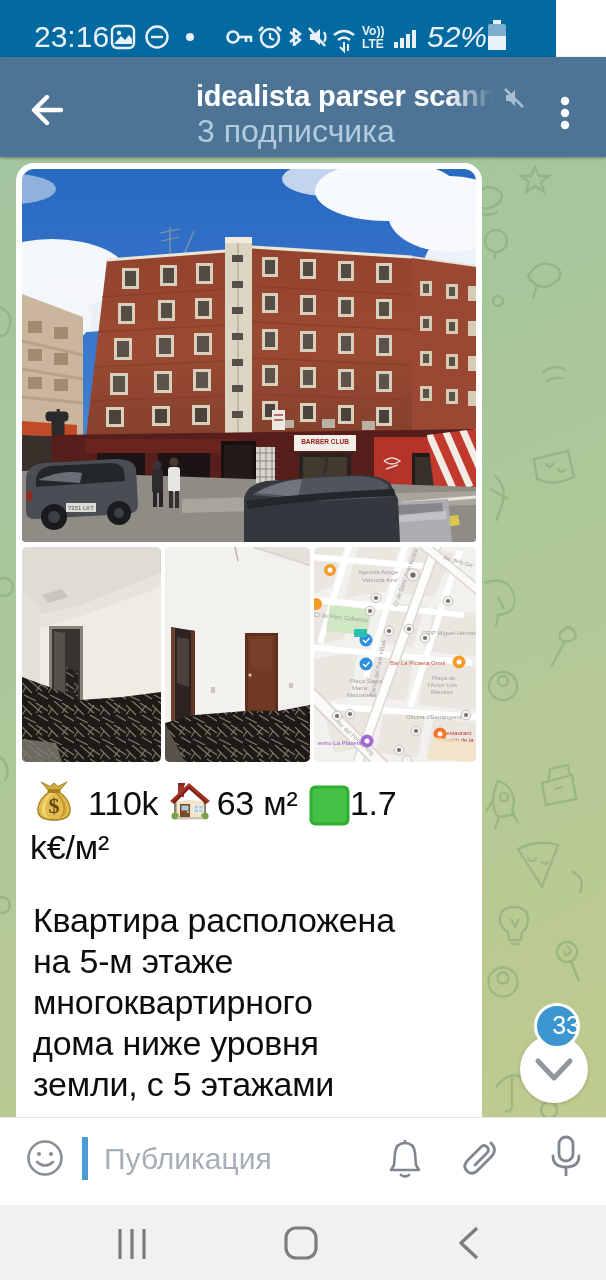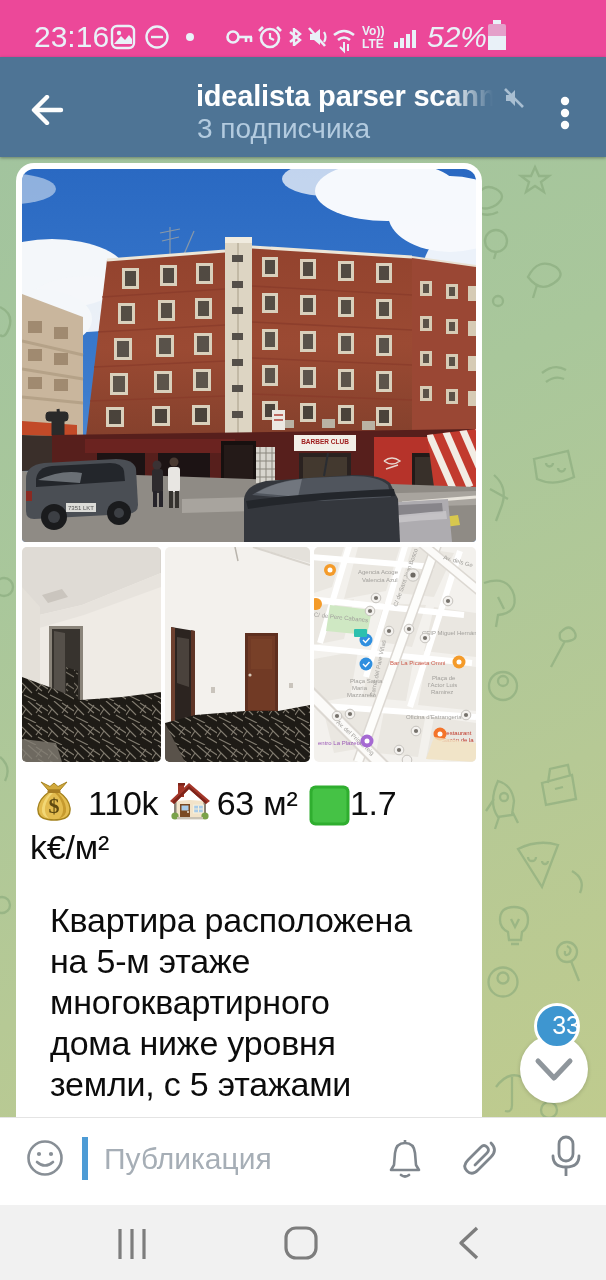--- a/index.html
+++ b/index.html
@@ -1,26 +1,26 @@
 <!DOCTYPE html>
 <html><head>
 <meta charset="utf-8">
 <style>
   html,body{margin:0;padding:0;}
   body{width:606px;height:1280px;overflow:hidden;font-family:"Liberation Sans",sans-serif;}
   .abs{position:absolute;}
   #app{position:relative;width:606px;height:1280px;background:#fff;overflow:hidden;}
-  #statusbar{left:0;top:0;width:606px;height:57px;background:#ec4899;color:#e9f1f8;}
+  #statusbar{left:0;top:0;width:516px;height:57px;background:#0369a1;color:#e9f1f8;padding-left:40px;}
   #header{left:0;top:57px;width:606px;height:100px;background:#4e7495;box-shadow:0 1px 3px rgba(0,0,0,0.35);}
   #chat{left:0;top:157px;width:606px;height:960px;background:linear-gradient(155deg,#a2c49e 0%,#a9c79b 35%,#b6c995 70%,#bfcb8e 100%);}
   #bubble{left:16px;top:163px;width:466px;height:954px;background:#ffffff;border-radius:18px 18px 0 0;}
   #inputbar{left:0;top:1117px;width:606px;height:88px;background:#ffffff;border-top:1px solid #e4e4e4;}
   #navbar{left:0;top:1205px;width:606px;height:75px;background:#f1f1f1;}
   .ttl{font-weight:bold;font-size:29px;color:#ffffff;letter-spacing:-0.2px;}
-  .sub{font-size:28px;color:#b3cbdf;}
+  .sub{font-size:32px;color:#b3cbdf;}
   .msgtext{color:#0c0c0c;font-size:34px;line-height:41px;letter-spacing:-0.2px;}
 </style>
 </head>
 <body>
 <div id="app">
 
   <div class="abs" id="statusbar">
 
     <div class="abs" style="left:34px;top:20px;font-size:30px;color:#e9f1f8;">23:16</div>
 
@@ -713,21 +713,21 @@
       <circle cx="36" cy="36" r="3.6" fill="#7aa24a"></circle>
       <rect x="8" y="37" width="26" height="2.4" fill="#c9c2b4"></rect>
     </svg>63 м²
     
     <svg style="display:inline-block;vertical-align:-11px;margin:0 0 0 2px;" width="41" height="41" viewBox="0 0 41 41">
       <rect x="0.5" y="0.5" width="40" height="40" rx="6" fill="#2fae2f"></rect>
       <rect x="3.5" y="3.5" width="34" height="34" rx="4" fill="#45c245"></rect>
     </svg>1.7<br>k€/м²
   </div>
 
-  <div class="abs msgtext" style="left:50px;top:900px;width:440px;">Квартира расположена<br>на 5-м этаже<br>многоквартирного<br>дома ниже уровня<br>земли, с 5 этажами</div>
+  <div class="abs msgtext" style="left:33px;top:900px;width:440px;">Квартира расположена<br>на 5-м этаже<br>многоквартирного<br>дома ниже уровня<br>земли, с 5 этажами</div>
 
   <div class="abs" style="left:520px;top:1035px;width:68px;height:68px;border-radius:50%;background:#ffffff;box-shadow:0 1px 4px rgba(0,0,0,0.18);"></div>
   <svg class="abs" style="left:534px;top:1057px;" width="40" height="28" viewBox="0 0 40 28">
     <path d="M4 4 L20 21 L36 4" fill="none" stroke="#8f969c" stroke-width="5" stroke-linecap="round" stroke-linejoin="round"></path>
   </svg>
 
   <div class="abs" style="left:534px;top:1003px;width:46px;height:46px;border-radius:50%;background:#3e96d0;border:3px solid #ffffff;box-sizing:border-box;"></div>
   <div class="abs" style="left:534px;top:1011px;width:46px;text-align:right;font-size:25px;color:#fff;">33</div>
 
   <div class="abs" id="inputbar">

